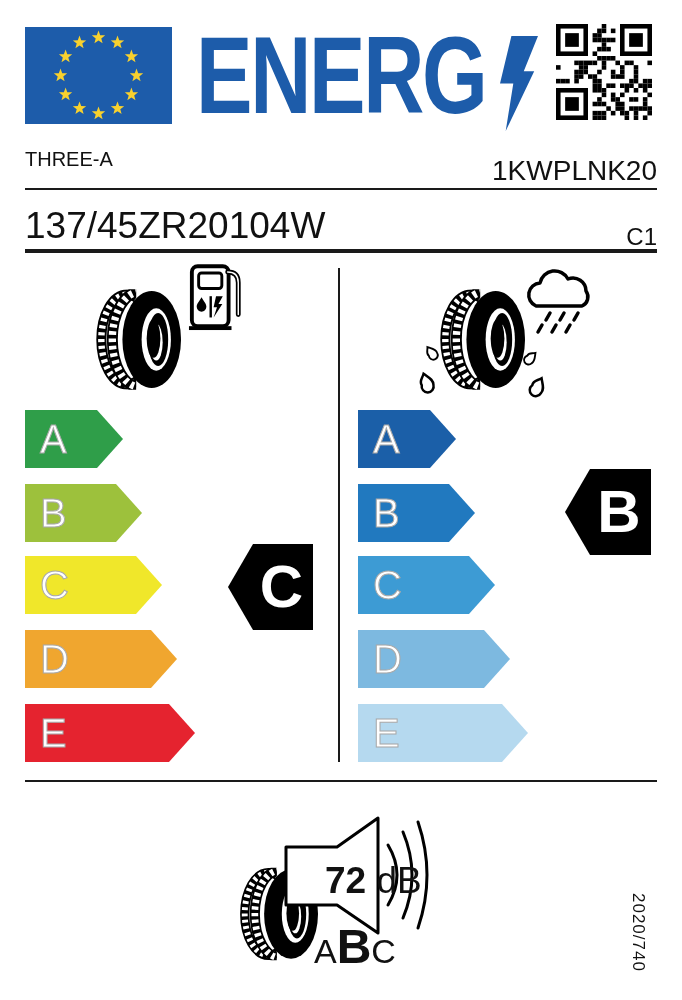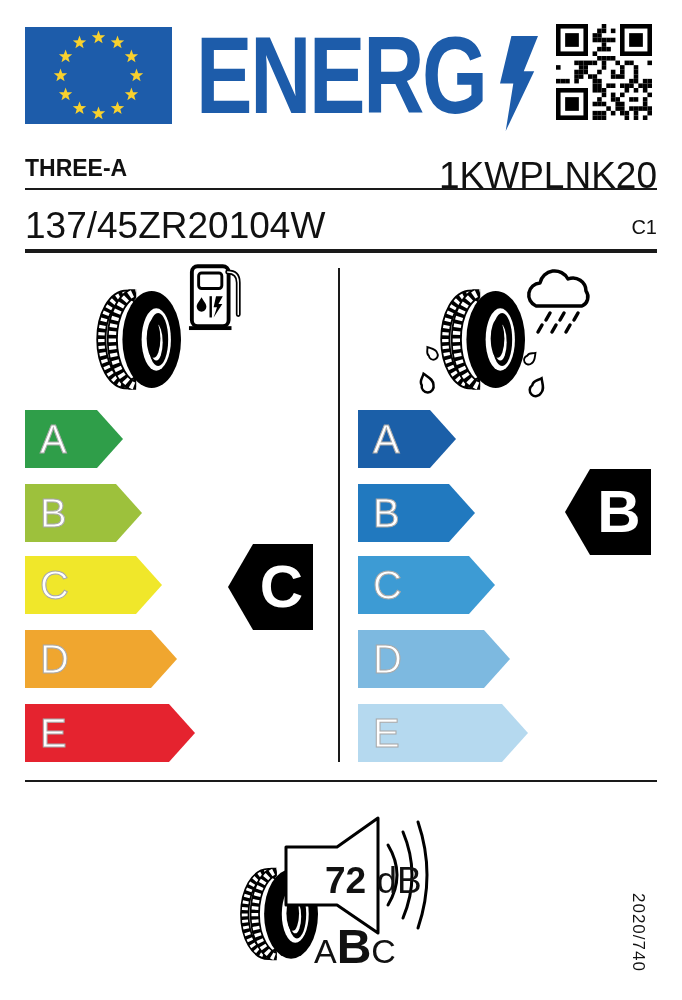--- a/index.html
+++ b/index.html
@@ -5,24 +5,24 @@
   html,body{margin:0;padding:0;background:#fff;}
   #label{position:relative;width:682px;height:1000px;background:#fff;overflow:hidden;
          font-family:"Liberation Sans", sans-serif;color:#111;}
   .abs{position:absolute;}
   .rule{position:absolute;background:#1a1a1a;}
 
   
   .energ{position:absolute;left:196px;top:20px;font-size:110px;font-weight:bold;
          color:#1d5caa;line-height:1;letter-spacing:-3px;
          transform:scaleX(0.77);transform-origin:0 0;white-space:nowrap;}
-  .brand{position:absolute;left:25px;top:156px;font-size:23px;font-weight:bold;line-height:1.1;}
-  .model{position:absolute;right:25px;top:156px;font-size:37px;line-height:1.1;}
+  .brand{position:absolute;left:25px;top:148px;font-size:20px;font-weight:normal;line-height:1.1;}
+  .model{position:absolute;right:25px;top:156px;font-size:28px;line-height:1.1;}
   .size{position:absolute;left:25px;top:206px;font-size:37px;line-height:1.1;}
-  .tclass{position:absolute;right:25px;top:216px;font-size:20px;line-height:1.1;text-align:center;}
+  .tclass{position:absolute;right:25px;top:224px;font-size:24px;line-height:1.1;text-align:center;}
 
   
   .bar{position:absolute;height:58px;display:flex;align-items:center;
        padding-left:15px;box-sizing:border-box;color:#fff;font-size:40px;line-height:1;
        -webkit-text-stroke:1px #a8a8a8;
        clip-path:polygon(0 0, calc(100% - 26px) 0, 100% 50%, calc(100% - 26px) 100%, 0 100%);}
   .fuel-bar{left:25px;}
   .wet-bar{left:358px;}
   .row-0{top:410px;width:98px;}
   .row-1{top:484px;width:117px;}

